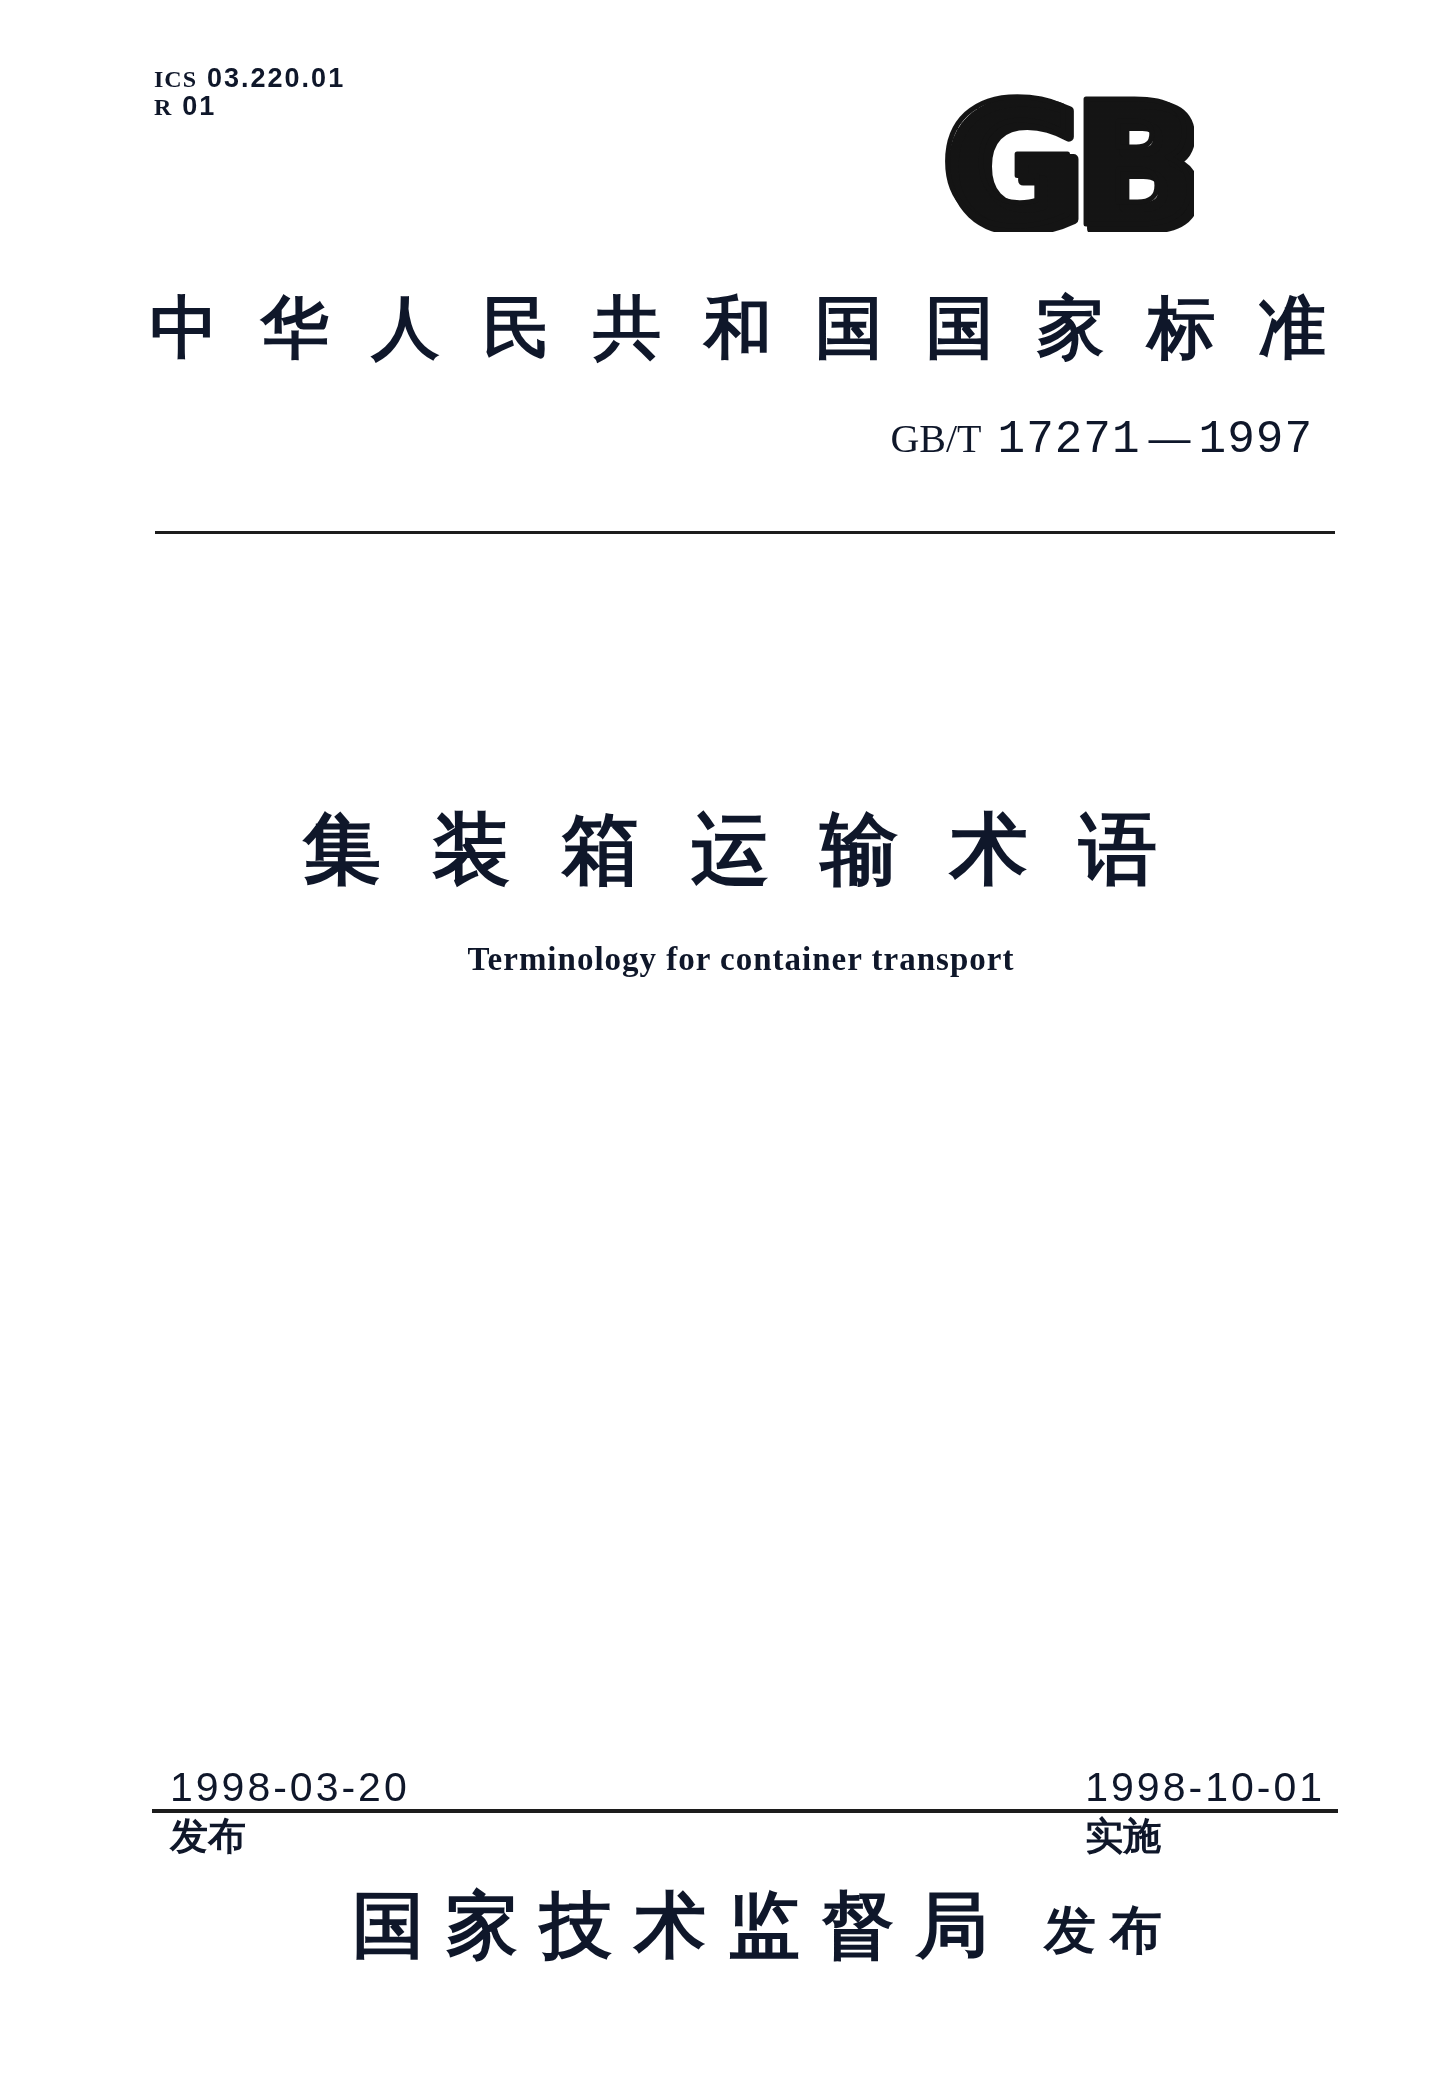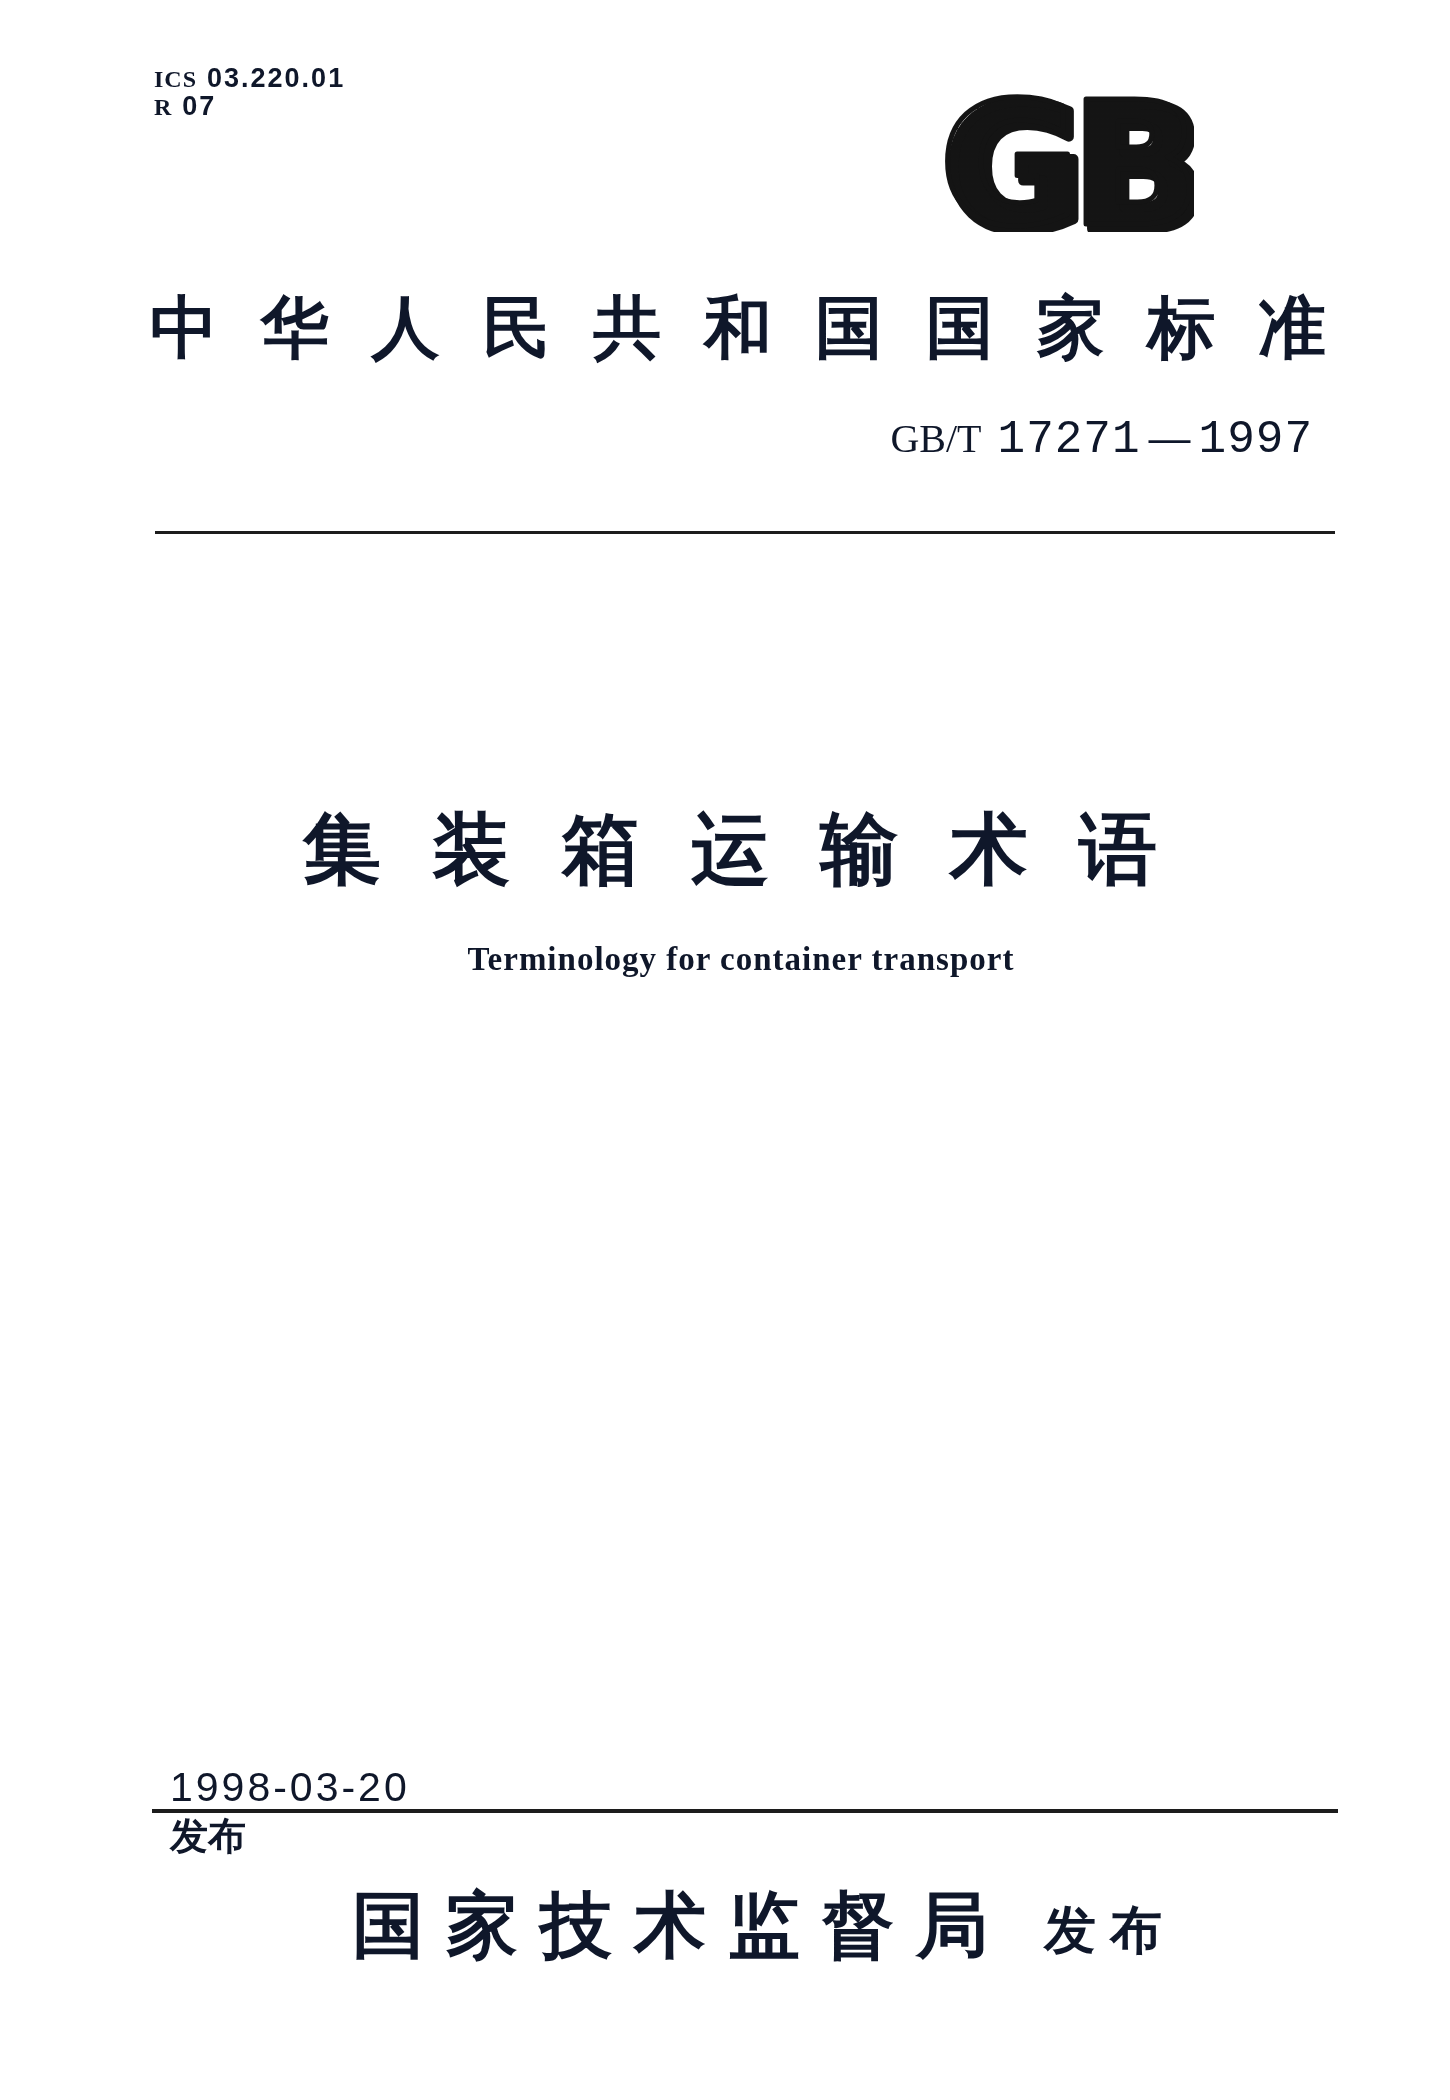--- a/index.html
+++ b/index.html
@@ -194,21 +194,21 @@
 </head>
 <body>
 
 <div class="page">
 
   <div class="ics-block">
     <div>
       <span class="ics-label">ICS</span><span class="ics-code">03.220.01</span>
     </div>
     <div>
-      <span class="ics-label">R</span><span class="ics-code">07</span>
+      <span class="ics-label">R</span><span class="ics-code">01</span>
     </div>
   </div>
 
   <div class="gb-logo">
     <svg viewBox="0 0 258 140" width="258" height="140">
       <defs>
         <pattern id="halftone" width="5" height="5" patternUnits="userSpaceOnUse">
           <circle cx="1.6" cy="1.6" r="1.15" fill="#141414"></circle>
         </pattern>
       </defs>
@@ -252,20 +252,24 @@
       <span>语</span>
     </div>
 
   <div class="main-title-en">Terminology for container transport</div>
 
   <div class="date-row">
     <div class="date-item">
       <span class="date-num">1998-03-20</span>
       <span class="date-label">发布</span>
     </div>
+    <div class="date-item">
+      <span class="date-num">1998-10-01</span>
+      <span class="date-label">实施</span>
+    </div>
   </div>
 
   <div class="rule rule-bottom"></div>
 
   <div class="issuer-row">
     <div class="issuer-name">
         <span>国</span>
         <span>家</span>
         <span>技</span>
         <span>术</span>

